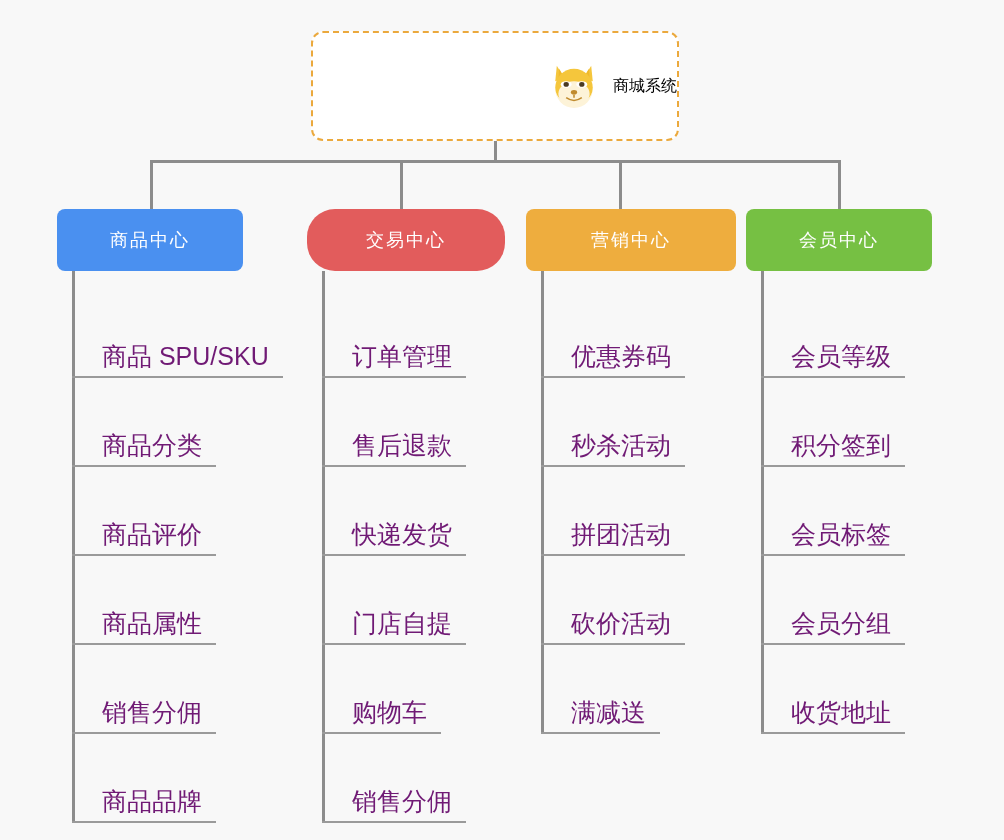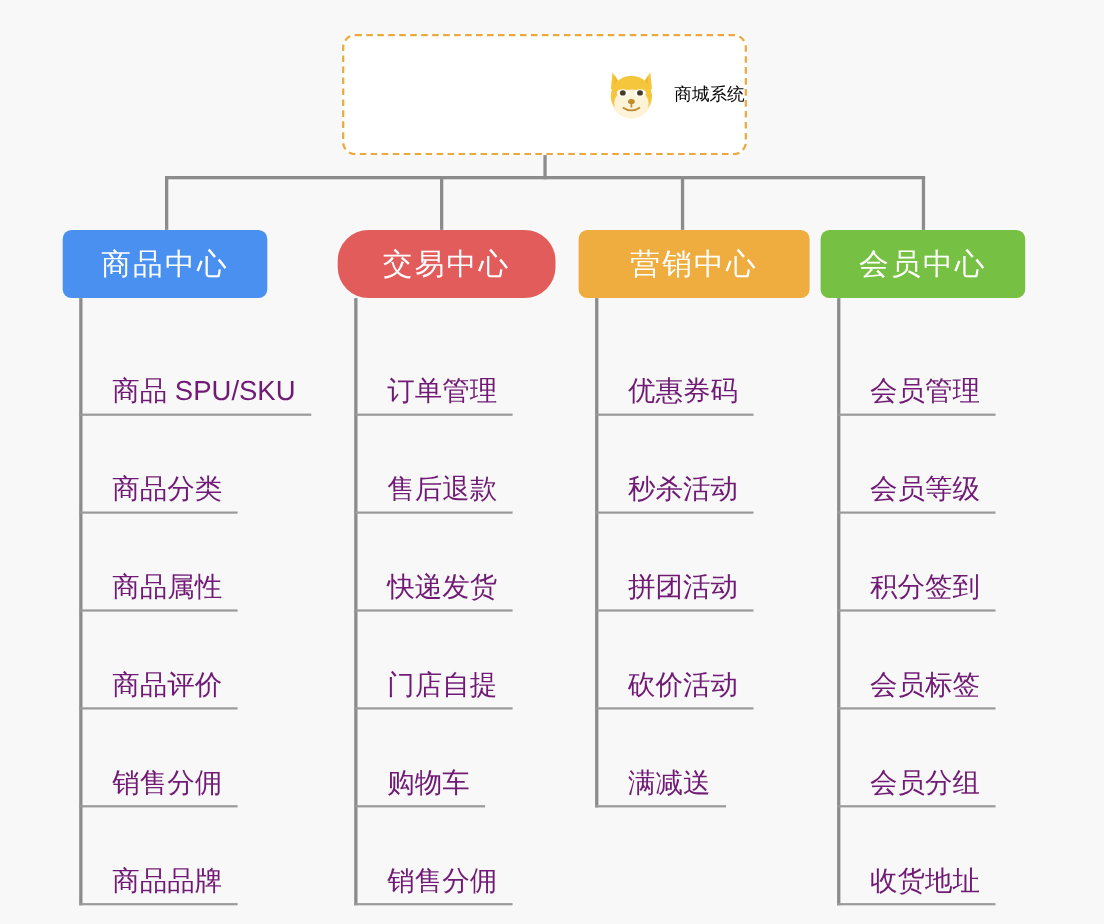--- a/index.html
+++ b/index.html
@@ -56,21 +56,21 @@
     top: 209px;
   }
   .cat-box {
     box-sizing: border-box;
     height: 62px;
     border-radius: 8px;
     display: flex;
     align-items: center;
     justify-content: center;
     color: #ffffff;
-    font-size: 27px;
+    font-size: 18px;
     letter-spacing: 2px;
     white-space: nowrap;
   }
   .items {
     position: relative;
     margin-top: 0;
     padding-top: 18px;
   }
   
   .rail {
@@ -150,24 +150,24 @@
     </div>
     <div class="items">
       <div class="rail"></div>
       <div class="item">
           <div class="item-inner"><span class="item-label">商品 SPU/SKU</span></div>
         </div>
       <div class="item">
           <div class="item-inner"><span class="item-label">商品分类</span></div>
         </div>
       <div class="item">
+          <div class="item-inner"><span class="item-label">商品评价</span></div>
+        </div>
+      <div class="item">
           <div class="item-inner"><span class="item-label">商品属性</span></div>
-        </div>
-      <div class="item">
-          <div class="item-inner"><span class="item-label">商品评价</span></div>
         </div>
       <div class="item">
           <div class="item-inner"><span class="item-label">销售分佣</span></div>
         </div>
       <div class="item">
           <div class="item-inner"><span class="item-label">商品品牌</span></div>
         </div>
     </div>
   </div>
 
@@ -222,23 +222,20 @@
     </div>
   </div>
 
   <div class="col" id="col-3">
     <div class="cat-box" style="background:#76c043">
       <span>会员中心</span>
     </div>
     <div class="items">
       <div class="rail"></div>
       <div class="item">
-          <div class="item-inner"><span class="item-label">会员管理</span></div>
-        </div>
-      <div class="item">
           <div class="item-inner"><span class="item-label">会员等级</span></div>
         </div>
       <div class="item">
           <div class="item-inner"><span class="item-label">积分签到</span></div>
         </div>
       <div class="item">
           <div class="item-inner"><span class="item-label">会员标签</span></div>
         </div>
       <div class="item">
           <div class="item-inner"><span class="item-label">会员分组</span></div>

